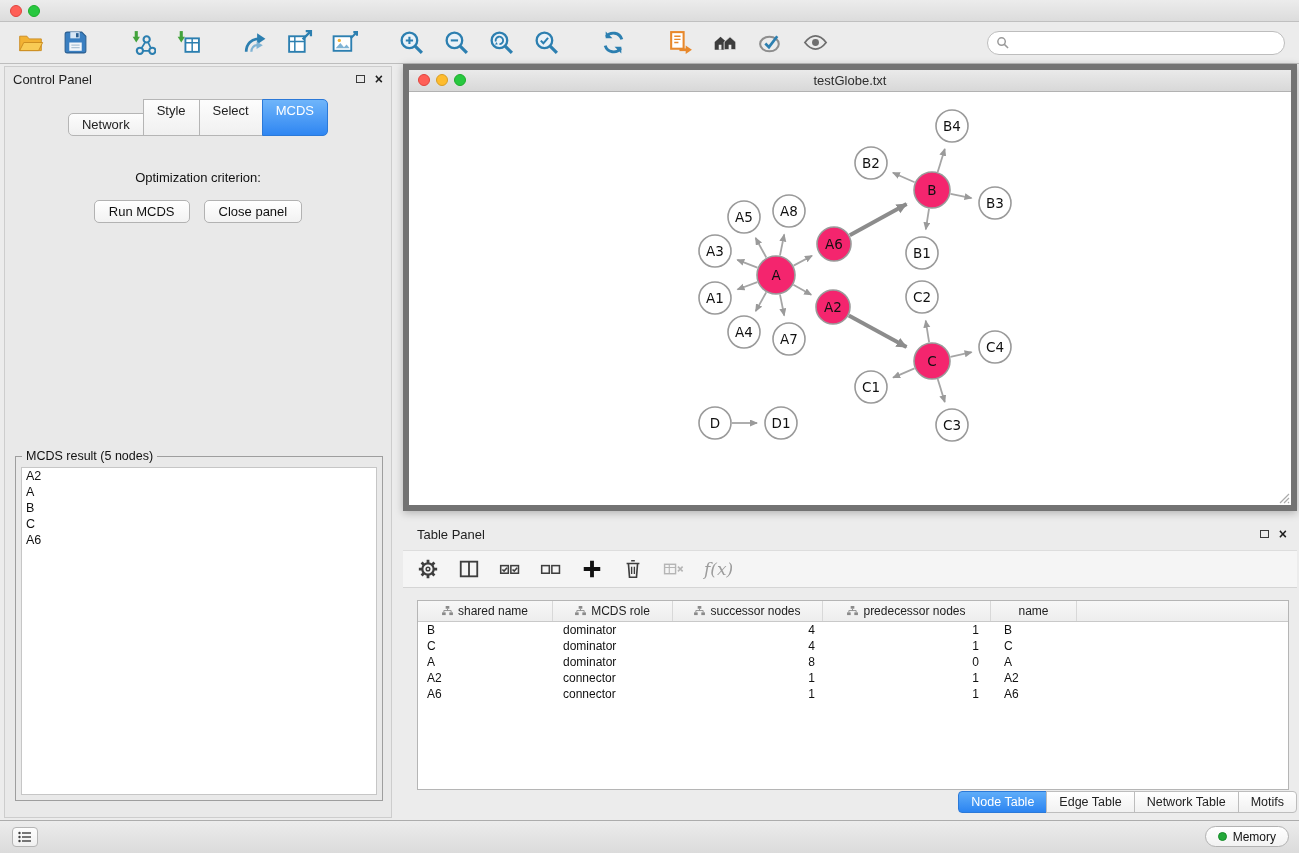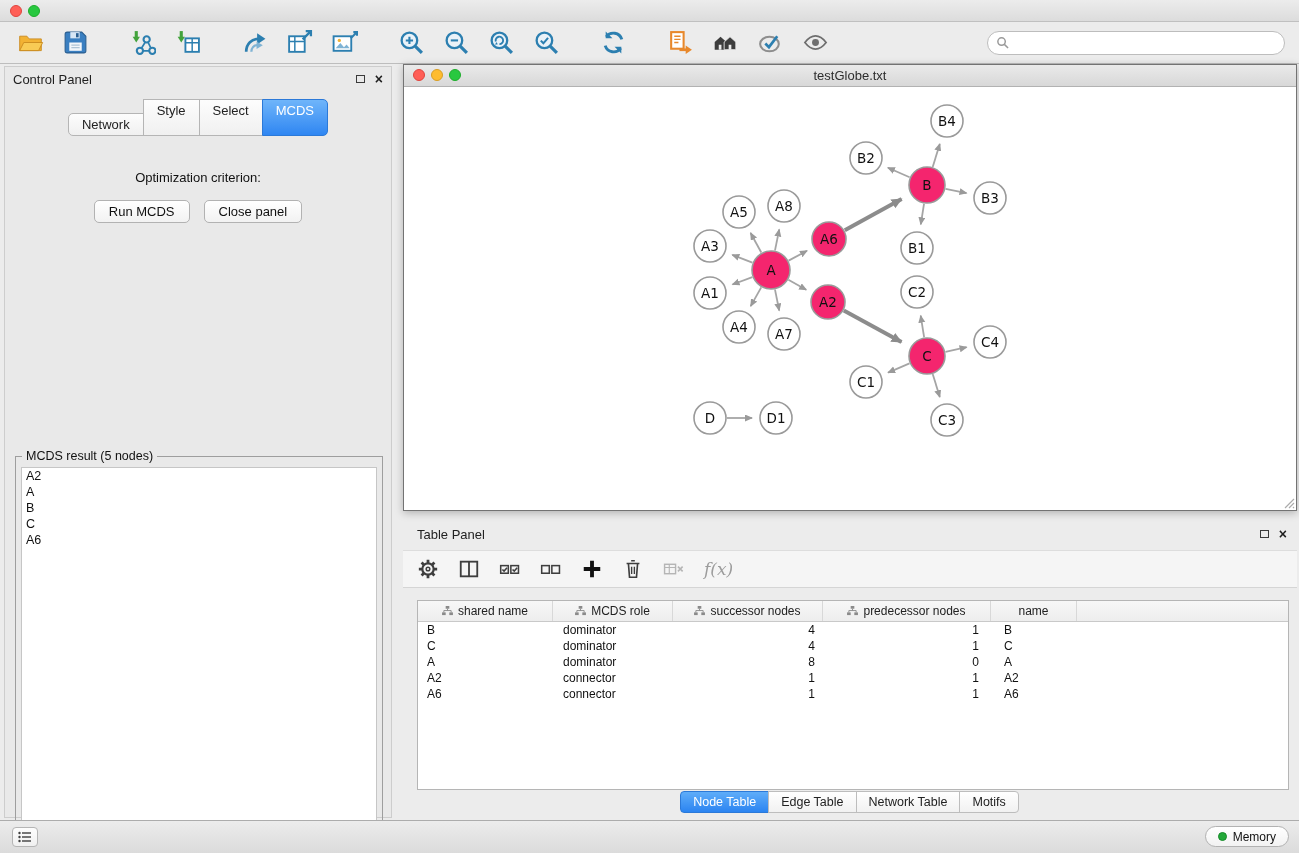--- a/index.html
+++ b/index.html
@@ -44,28 +44,28 @@
   .opt-label { text-align:center; margin-top:34px; font-size:13px; color:#111; }
   .combo { margin:9px auto 0; width:315px; height:24px; background:#FFFFFF; border:1px solid #ABABAB;
     border-radius:5px; display:flex; align-items:center; position:relative; }
   .combo .cval { flex:1; padding-left:9px; font-size:13px; color:#111; white-space:nowrap; overflow:hidden; }
   .combo .cap { width:20px; height:22px; border-radius:0 4px 4px 0; background:linear-gradient(#74B3F9,#2F80EF);
     display:flex; align-items:center; justify-content:center; }
   .btn-row { display:flex; justify-content:center; gap:14px; margin-top:15px; }
   .mac-btn { padding:3px 14px; font-size:13px; background:linear-gradient(#FFFFFF,#F2F2F2);
     border:1px solid #B2B2B2; border-radius:5px; color:#111; }
 
-  .result-box { position:absolute; left:10px; top:389px; width:368px; height:396px; border:1px solid #9E9E9E; }
+  .result-box { position:absolute; left:10px; top:389px; width:368px; height:345px; border:1px solid #9E9E9E; }
   .result-legend { position:absolute; top:-8px; left:6px; background:#E9E9E9; padding:0 4px; font-size:12.5px; color:#111; }
   .result-inner { position:absolute; left:5px; right:5px; top:10px; bottom:5px; background:#FFFFFF; border:1px solid #C6C6C6; overflow:auto; }
   .result-item { font-size:12.5px; line-height:16px; padding-left:4px; color:#111; }
 
   
   .net-window { position:absolute; left:403px; top:64px; width:894px; height:447px;
-    background:#FFFFFF; border:1px solid #737373; box-shadow:0 2px 8px rgba(0,0,0,0.25); }
+    background:#FFFFFF; border:6px solid #737373; box-shadow:0 2px 8px rgba(0,0,0,0.25); }
   .net-titlebar { height:22px; background:linear-gradient(#EAEAEA,#D8D8D8); border-bottom:1px solid #B2B2B2; position:relative; }
   .net-titlebar .title { position:absolute; left:0; right:0; top:3px; text-align:center; font-size:13px; color:#2E2E2E; }
   .net-canvas { position:absolute; left:0; top:22px; right:0; bottom:0; background:#FFFFFF; }
   .gripper { position:absolute; right:1px; bottom:1px; }
 
   
   .table-panel { position:absolute; left:403px; top:522px; width:894px; height:294px; background:#ECECEC; }
   .tp-head { height:24px; display:flex; align-items:center; padding:0 10px 0 14px; }
   .tp-toolbar { margin-top:4px; height:38px; background:#F5F5F5; border-top:1px solid #DDDDDD; border-bottom:1px solid #D5D5D5;
     display:flex; align-items:center; padding:0 14px; gap:19px; }
@@ -79,21 +79,21 @@
     border-right:1px solid #D8D8D8; }
   .hcell.empty { border-right:none; }
   .tbl-row { display:grid; grid-template-columns:135px 120px 150px 168px 86px 1fr; height:16px; align-items:center; }
   .cell { font-size:12px; color:#111; white-space:nowrap; overflow:hidden; }
   .c0 { padding-left:9px; }
   .c1 { padding-left:10px; }
   .c2 { text-align:right; padding-right:8px; }
   .c3 { text-align:right; padding-right:12px; }
   .c4 { padding-left:13px; }
 
-  .tp-tabs { position:absolute; left:0; right:0; bottom:3px; display:flex; justify-content:center; gap:0; }
+  .tp-tabs { position:absolute; left:0; right:0; bottom:3px; display:flex; justify-content:flex-end; gap:0; }
   .tp-tab { padding:3px 12px; font-size:12.5px; border:1px solid #BDBDBD; background:linear-gradient(#FFFFFF,#F1F1F1);
     margin-left:-1px; color:#222; }
   .tp-tab:first-child { border-radius:4px 0 0 4px; }
   .tp-tab:last-child { border-radius:0 4px 4px 0; }
   .tp-tab.active { background:linear-gradient(#5FADF9,#2B84F1); border-color:#2B79D8; color:#FFFFFF; }
 
   
   .statusbar { position:absolute; left:0; top:820px; width:1299px; height:33px;
     background:linear-gradient(#ECECEC,#DBDBDB); border-top:1px solid #ACACAC; }
   .list-btn { position:absolute; left:12px; top:6px; width:26px; height:20px; background:linear-gradient(#FDFDFD,#F0F0F0);

